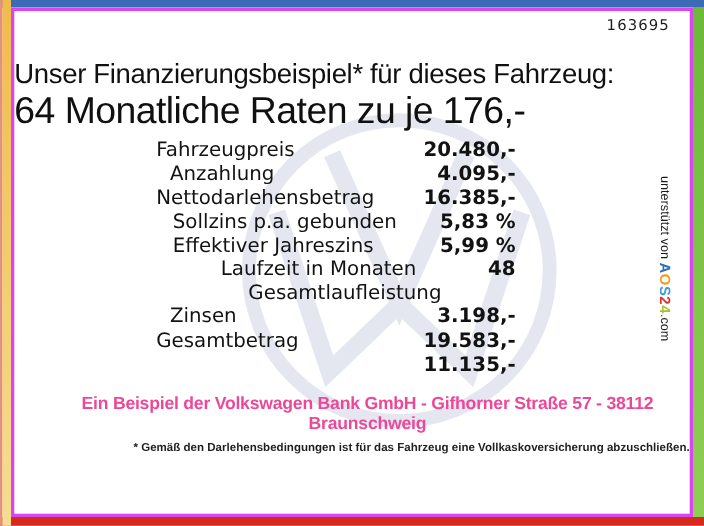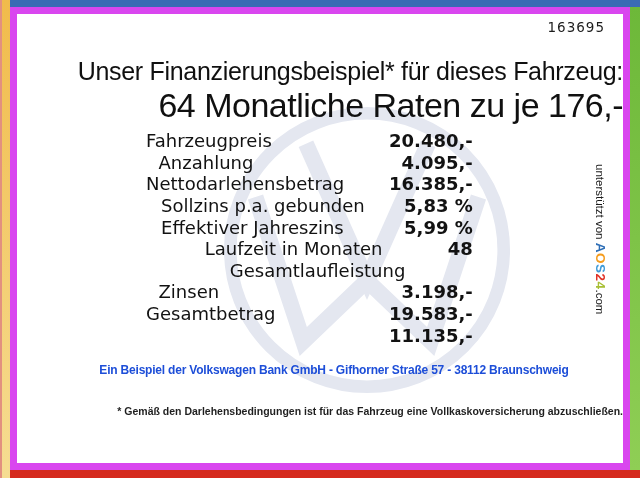--- a/index.html
+++ b/index.html
@@ -10,39 +10,39 @@
   
   .edge-top    { position:absolute; top:0; left:0; right:0; height:7px; background:#3a6bb4; }
   .edge-bottom { position:absolute; bottom:0; left:0; right:0; height:8px; background:#d52a1e; }
   .edge-right  { position:absolute; top:7px; bottom:8px; right:0; width:10px;
                  background:linear-gradient(to bottom,#6db839,#8fce55); }
   .edge-left   { position:absolute; top:0; bottom:0; left:0; width:10px; box-sizing:border-box;
                  background:linear-gradient(to bottom,#f1bb4b,#f6dd92);
                  border-left:2px solid #e2907f; }
   
   .panel { position:absolute; left:10px; right:10px; top:7px; bottom:8px;
-           background:#ffffff; border:7px solid #d946ef; box-sizing:border-box; }
+           background:#ffffff; border:3px solid #d946ef; box-sizing:border-box; }
   
   .watermark { position:absolute; left:204px; top:90px; width:292px; height:292px; pointer-events:none; }
   
   .serial { position:absolute; top:5px; right:18px;
             font-family:"DejaVu Sans", sans-serif; font-size:13.5px; letter-spacing:1px; color:#1d1d1d; }
   
-  .titles { position:absolute; top:42px; left:0; right:0; text-align:right; color:#101010; }
+  .titles { position:absolute; top:42px; left:0; right:0; text-align:left; color:#101010; }
   .title-1 { font-size:25px; line-height:31px; letter-spacing:-0.3px; }
   .title-2 { font-size:34px; line-height:37px; letter-spacing:-0.5px; }
   
   .ftable { position:absolute; left:129px; top:116px;
             font-family:"DejaVu Sans", sans-serif; font-size:18px; color:#121212; }
   .frow { display:flex; height:21.6px; align-items:center;justify-content:flex-end; }
   .frow .lbl { width:243px; }
   .frow .val { white-space:nowrap;font-weight:bold; }
   
   .address { position:absolute; top:349px; left:0; right:0; text-align:center;
-             font-size:12px; font-weight:bold; color:#1d4ed8; letter-spacing:-0.2px;margin-left:28px; }
+             font-size:16px; font-weight:bold; color:#ec4899; letter-spacing:-0.2px;margin-left:28px; }
   .footnotes { position:absolute; top:377px; left:0; right:0; text-align:center;
                font-size:10.5px; font-weight:600; color:#1f1f1f; line-height:1.32;
                white-space:pre-line; }
   .footnote { margin:0 0 8px 0;text-align:right; }
   
   .side-credit { position:absolute; top:150px; right:15px;
                  writing-mode:vertical-rl; text-orientation:mixed;
                  font-size:11.5px; color:#1a1a1a; white-space:nowrap; }
   .aos { font-weight:bold; font-size:13.5px; letter-spacing:0.5px; }
   .aos-a { color:#2e6eb6; } .aos-o { color:#f59c1d; } .aos-s { color:#3f9bd8; }

